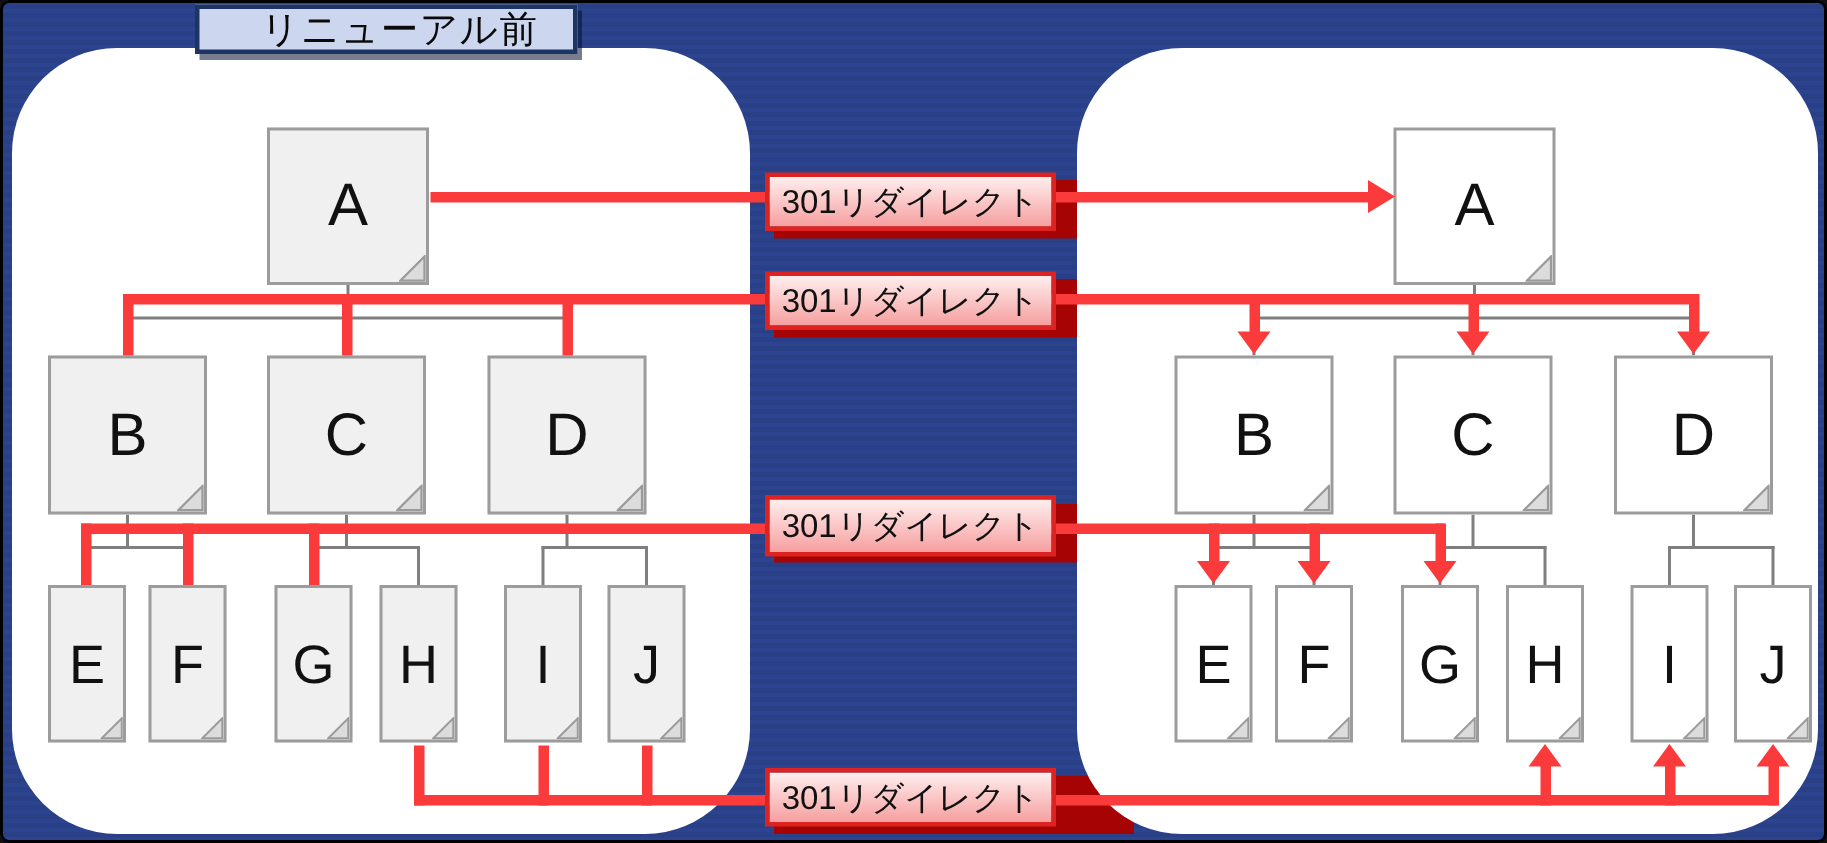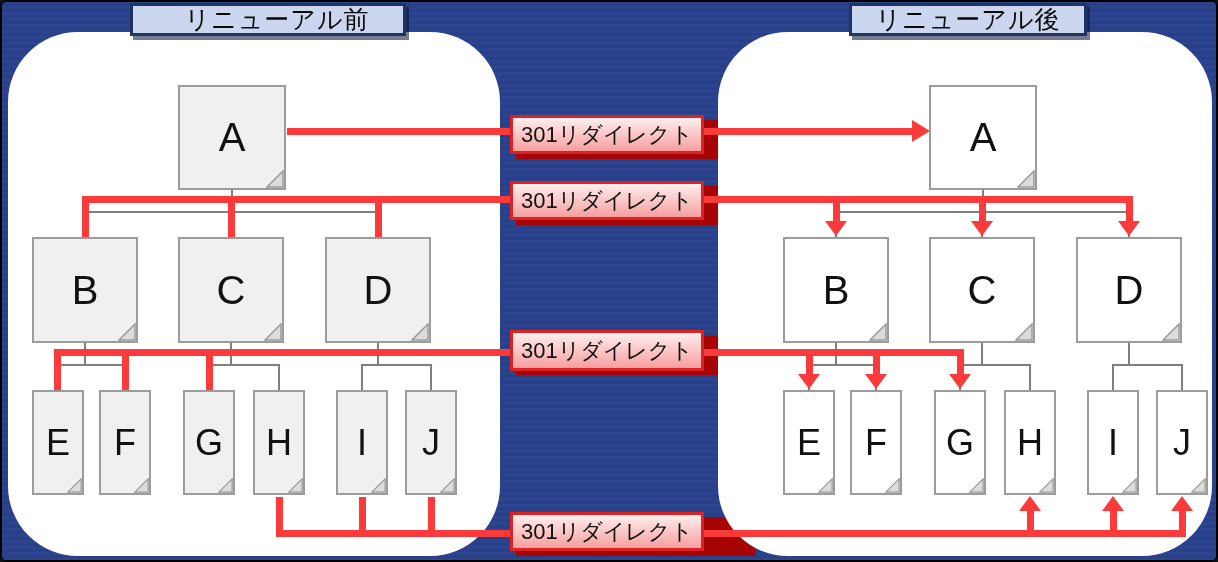--- a/index.html
+++ b/index.html
@@ -62,25 +62,22 @@
 <div class="canvas">
 
   <div class="rbox-shadow" style="top:120px"></div>
   <div class="rbox-shadow" style="top:186px"></div>
   <div class="rbox-shadow" style="top:336px"></div>
   <div class="rbox-shadow" style="top:517px"></div>
 
   <div class="panel panel-before"></div>
   <div class="panel panel-after"></div>
 
-  <div class="title-label" style="left:130px; width:276px;padding-left:18px;">
+  <div class="title-label" style="left:130px; width:255px;padding-left:18px;">
     <span>リニューアル前</span>
-  </div>
-  <div class="title-label" style="left:849px; width:238px;">
-    <span>リニューアル後</span>
   </div>
 
   <div class="gl" style="left:231px;top:190px;width:2px;height:22px"></div>
   <div class="gl" style="left:84px;top:211px;width:295px;height:2px"></div>
   <div class="gl" style="left:84px;top:211px;width:2px;height:26px"></div>
   <div class="gl" style="left:230px;top:211px;width:2px;height:26px"></div>
   <div class="gl" style="left:377px;top:211px;width:2px;height:26px"></div>
   <div class="gl" style="left:84px;top:343px;width:2px;height:22px"></div>
   <div class="gl" style="left:57px;top:364px;width:69px;height:2px"></div>
   <div class="gl" style="left:57px;top:364px;width:2px;height:26px"></div>

